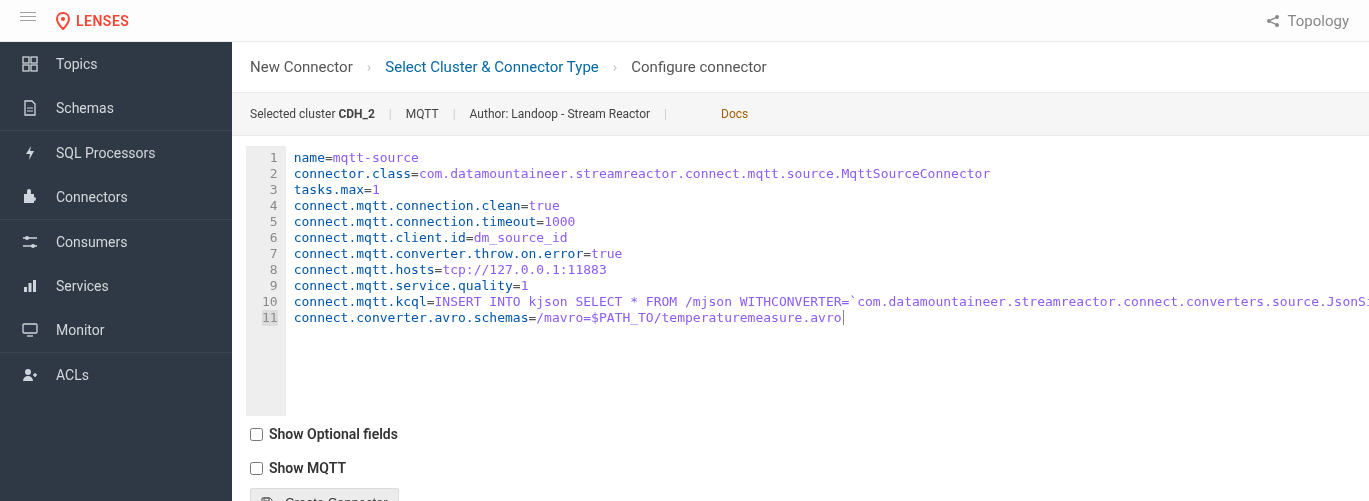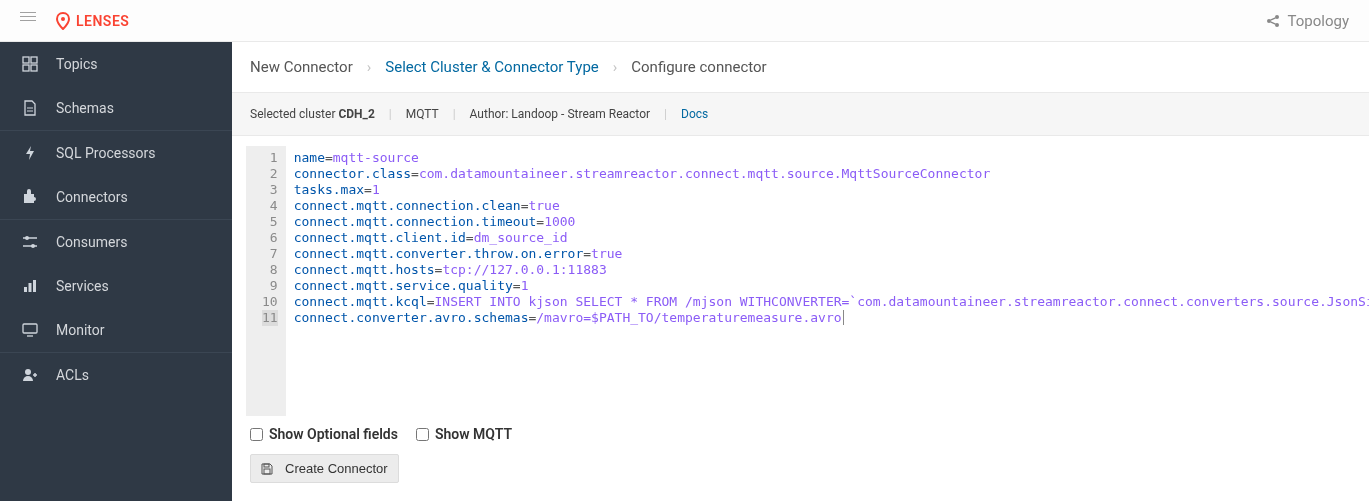--- a/index.html
+++ b/index.html
@@ -16,32 +16,32 @@
 .sidebar-group:first-child { border-top: none; }
 .sidebar-item { display: flex; align-items: center; gap: 18px; padding: 14px 22px; cursor: pointer; }
 .sidebar-item .icon-slot { width: 16px; display: flex; align-items: center; justify-content: center; }
 .main { flex: 1; overflow: auto; background: #fff; }
 .breadcrumbs { display: flex; align-items: center; gap: 14px; padding: 16px 18px; border-bottom: 1px solid #e9e9e9; font-size: 15px; }
 .bc-sep { color: #c4c4c4; }
 .bc-link { color: #0369a1; cursor: pointer; }
 .bc-text { color: #555; }
 .infobar { display: flex; align-items: flex-start; gap: 10px; padding: 14px 18px; background: #f6f6f6; border-bottom: 1px solid #e9e9e9; font-size: 12px; color: #444; }
 .infobar .sep { color: #ccc; margin: 0 4px; }
-.infobar .link { color: #0369a1; cursor: pointer; }
+.infobar .link { color: #a16207; cursor: pointer; margin-left: 40px; }
 .editor-wrap { display: flex; margin: 10px 14px 0 14px; background: #fff; font-family: Consolas, Menlo, monospace; font-size: 13px; }
 .gutter { background: #eeeeee; color: #8a8a8a; text-align: right; padding: 4px 8px 90px 16px; user-select: none; }
 .gutter div { line-height: 16px; height: 16px; }
 .gutter div.active { background: #dcdcdc; }
 .code { padding: 4px 8px; white-space: pre; line-height: 16px; flex: 1; }
 .code .line { height: 16px; }
 .tok-key { color: #0055aa; }
 .tok-eq { color: #555; }
 .tok-val { color: #8b5cf6; }
 .cursor { border-right: 1px solid #888; margin-left: 1px; }
-.options { display: flex; align-items: flex-start; gap: 18px; padding: 10px 18px 8px; font-size: 14px; font-weight: 600; color: #333; }
+.options { display: flex; align-items: flex-start; gap: 18px; padding: 10px 18px 8px; font-size: 14px; font-weight: 600; color: #333; flex-direction: column; }
 .options label { display: flex; align-items: center; gap: 6px; font-weight: 600; cursor: pointer; }
 .btn-row { padding: 4px 18px 16px; }
 .btn { display: inline-flex; align-items: center; gap: 12px; background: #ececec; border: 1px solid #dcdcdc; padding: 6px 10px; font-size: 13px; border-radius: 2px; cursor: pointer; color: #333; }
 </style>
 </head>
 <body>
 
 <div class="topbar">
   <div class="topbar-left">
     <span class="hamburger-icon">

